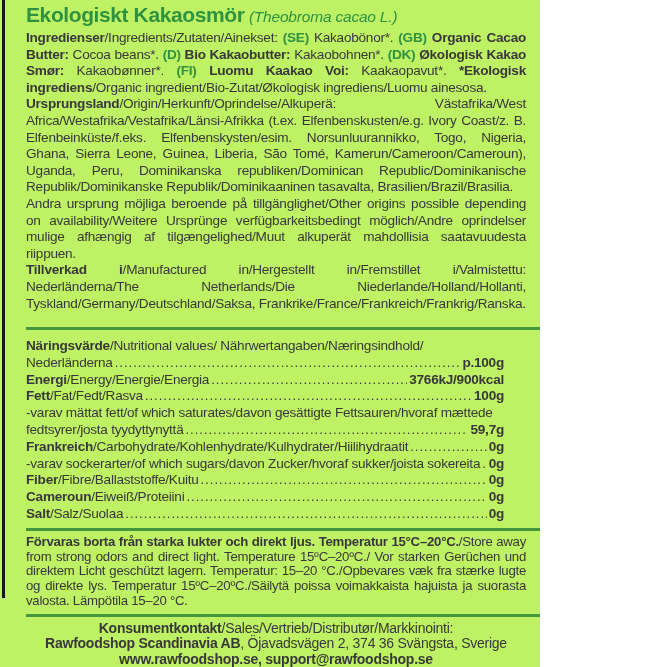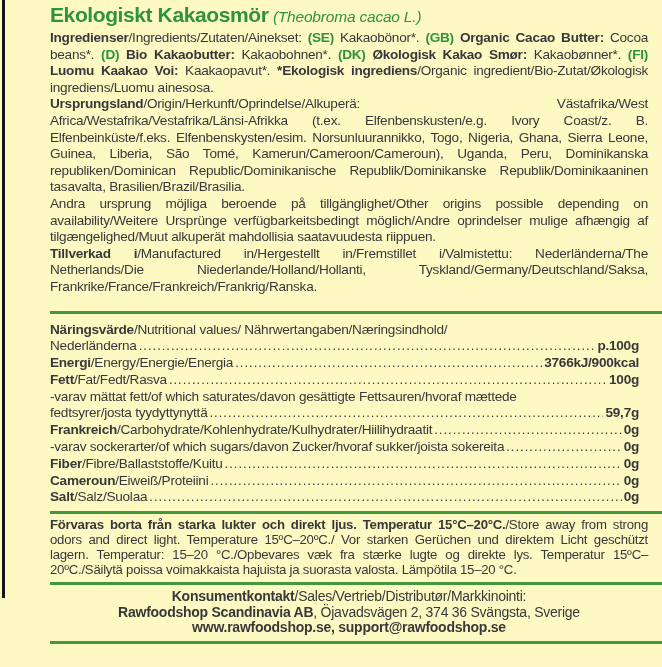--- a/index.html
+++ b/index.html
@@ -1,24 +1,23 @@
 <!DOCTYPE html>
 <html><head>
 <meta charset="utf-8">
 <style>
   html,body { margin:0; padding:0; background:#ffffff; }
   .label {
     position:relative;
-    width:662px; height:667px;
-    background:#fef9c3;
+    width:540px; height:667px;
+    background:#bef264;
     font-family:"Liberation Sans", sans-serif;
     color:#38383a;
     overflow:hidden;
     box-sizing:border-box;
-    padding-left:24px;
   }
   .left-border {
     position:absolute; left:2px; top:0;
     width:3px; height:598px;
     background:#161616;
   }
   .content {
     padding:3px 14px 0 26px;
   }
   .b { font-weight:700; }
@@ -32,21 +31,21 @@
   }
   .para {
     font-size:13.6px; line-height:16.6px; letter-spacing:-0.25px;
     text-align:justify; margin:0;
   }
   .rule {
     height:3px; background:#44963f; border:0; margin:0;
   }
   .rule-nutrition-top { width:613px; margin-top:15px; margin-bottom:8px; }
   .rule-full { margin-right:-14px; }
-  .nutrition { margin-right:9px; font-size:13.6px; line-height:16.8px; letter-spacing:-0.25px; }
+  .nutrition { margin-right:22px; font-size:13.6px; line-height:16.8px; letter-spacing:-0.25px; }
   .nline { white-space:nowrap; overflow:hidden; }
   .nrow { display:flex; align-items:baseline; }
   .nrow .nlabel { white-space:nowrap; }
   .dots { flex:1; overflow:hidden; white-space:nowrap; margin:0 2px; }
   .dots::after {
     content:"..........................................................................................................................................................................................";
     letter-spacing:1px; font-size:13px;
   }
   .nval { font-weight:700; white-space:nowrap; }
   .storage {

